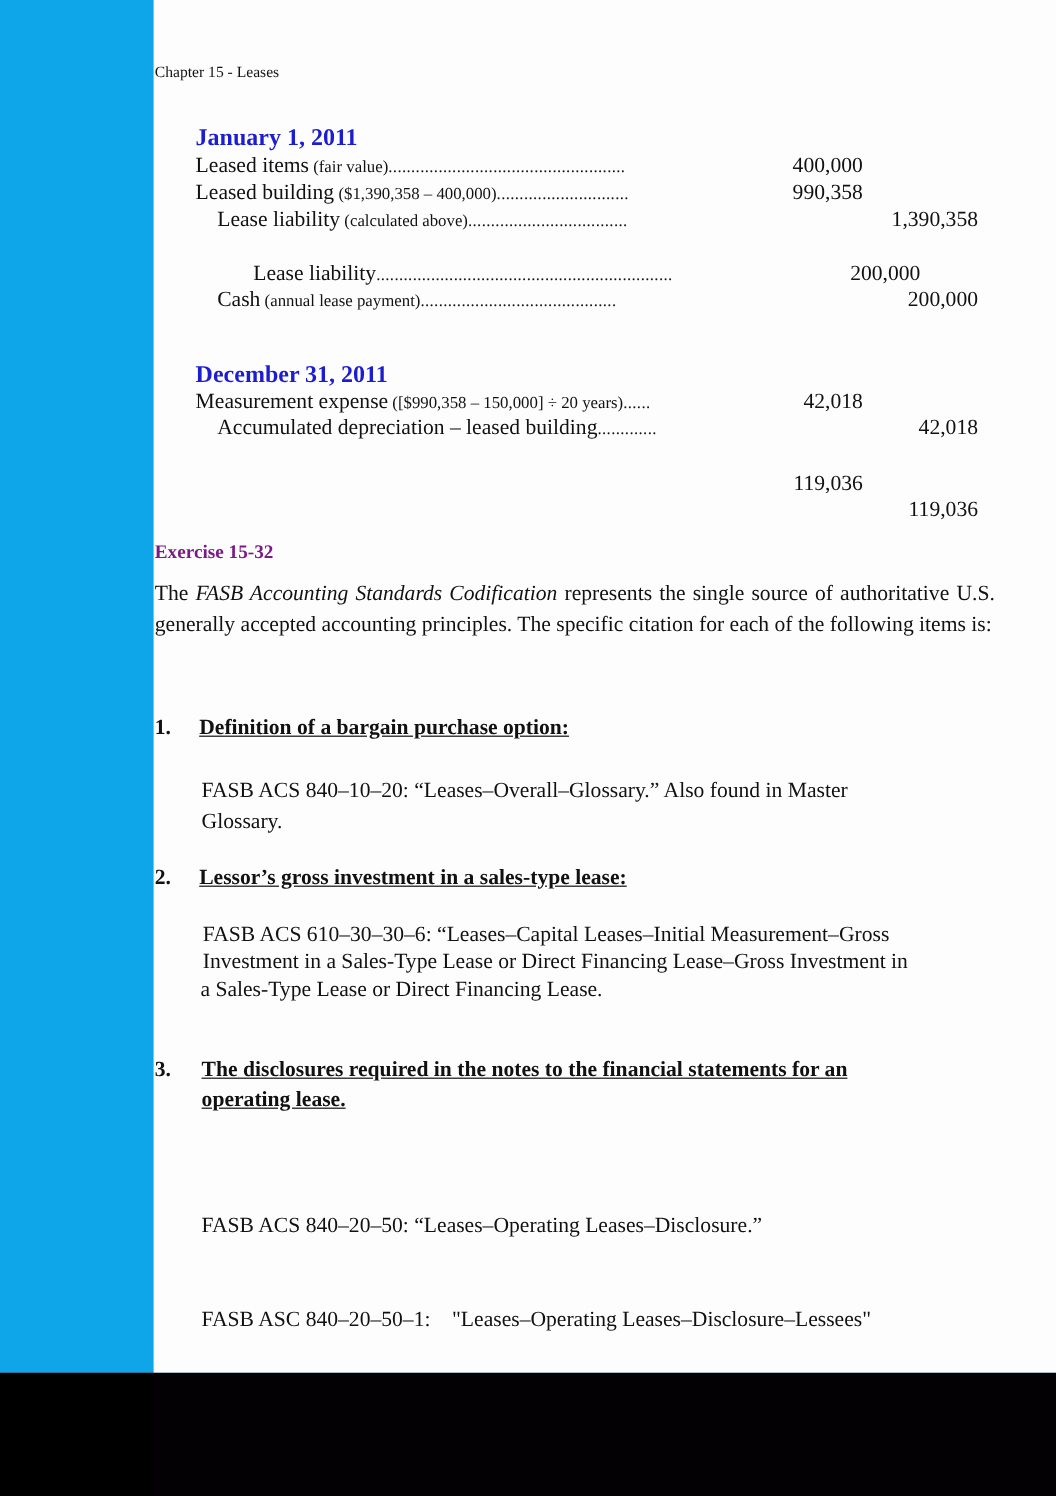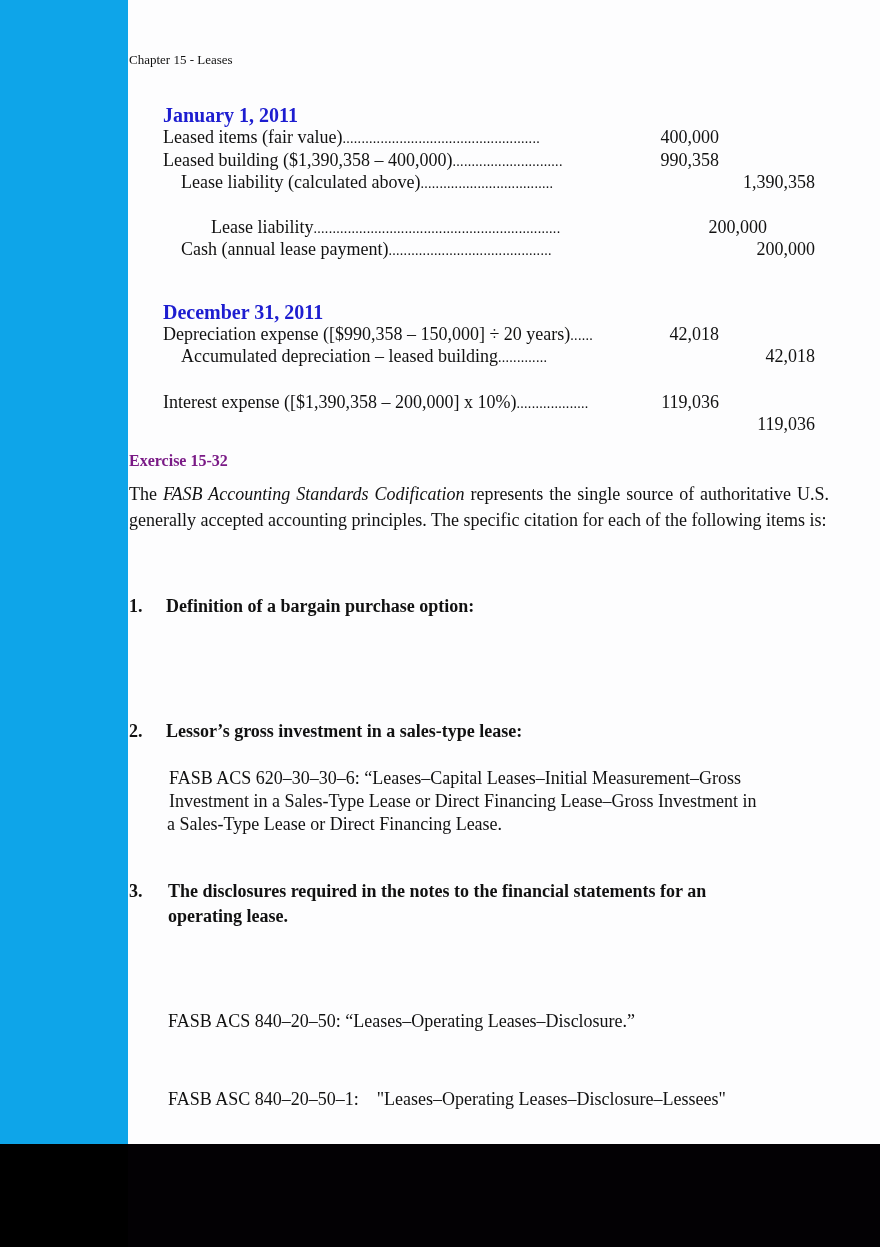--- a/index.html
+++ b/index.html
@@ -10,32 +10,32 @@
   .footer-band { position: absolute; left: 0; top: 1144px; width: 880px; height: 103px; background: #030104; }
   .footer-band .left { position: absolute; left: 0; top: 0; width: 128px; height: 103px; background: #000; }
 
   .running-head { position: absolute; left: 129px; top: 52px; font-size: 13px; color: #111; }
 
   .date-heading { position: absolute; left: 163px; font-size: 20px; font-weight: bold; color: #1d1dd0; }
 
   .jrow { position: absolute; left: 163px; width: 660px; height: 22px; font-size: 18px; line-height: 22px; white-space: nowrap; }
   .jrow .acct { position: absolute; left: 0; top: 0; width: 446px; overflow: hidden; white-space: nowrap; }
   .jrow.credit .acct { padding-left: 18px; }
-  .jrow .acct .small { font-size: 18px; margin-top: 20px; }
+  .jrow .acct .small { font-size: 14px; margin-top: 20px; }
   .jrow .acct .dots { font-size: 14px; letter-spacing: 0.3px; }
   .jrow .dr { position: absolute; right: 104px; top: 0; text-align: right; }
   .jrow .cr { position: absolute; right: 8px; top: 0; text-align: right; }
 
   .exercise-title { position: absolute; left: 129px; top: 452px; font-size: 16px; font-weight: bold; color: #7a1a86; }
   .intro { position: absolute; left: 129px; top: 481px; width: 700px; font-size: 18px; line-height: 26px; text-align: justify; }
   .intro i { }
 
   .item-q { position: absolute; left: 129px; font-size: 18px; font-weight: bold; line-height: 25px; }
   .item-q .num { position: absolute; left: 0; top: 0; }
-  .item-q .txt { position: absolute; left: 37px; top: 0; white-space: nowrap; }
+  .item-q .txt { position: absolute; left: 37px; top: 0; white-space: nowrap; text-decoration: underline; }
   .ans { position: absolute; font-size: 18px; line-height: 23px; white-space: nowrap; }
 </style>
 </head>
 <body>
 
 <div class="page">
   <div class="tint"></div>
 
   <div class="running-head">Chapter 15 - Leases</div>
 
@@ -59,52 +59,53 @@
     <span class="dr">200,000</span>
   </div>
   <div class="jrow credit" style="top:238px;">
     <span class="acct"><span>Cash</span><span class="small"> (annual lease payment)</span><span class="dots">...........................................</span></span>
     <span class="cr">200,000</span>
   </div>
 
   <div class="date-heading" style="top:301px;font-family:Liberation Serif, serif;">December 31, 2011</div>
 
   <div class="jrow" style="top:323px;">
-    <span class="acct"><span>Depreciation expense</span><span class="small"> ([$990,358 – 150,000] ÷ 20 years)</span><span class="dots">......</span></span>
+    <span class="acct"><span>Measurement expense</span><span class="small"> ([$990,358 – 150,000] ÷ 20 years)</span><span class="dots">......</span></span>
     <span class="dr">42,018</span>
   </div>
   <div class="jrow credit" style="top:345px;">
     <span class="acct"><span>Accumulated depreciation – leased building</span><span class="small"></span><span class="dots">.............</span></span>
     <span class="cr">42,018</span>
   </div>
 
   <div class="jrow" style="top:391px;">
-    <span class="acct"><span>Interest expense</span><span class="small"> ([$1,390,358 – 200,000] x 10%)</span><span class="dots">...................</span></span>
     <span class="dr">119,036</span>
   </div>
   <div class="jrow credit" style="top:413px;">
     <span class="cr">119,036</span>
   </div>
 
   <div class="exercise-title">Exercise 15-32</div>
   <div class="intro"><span>The </span><i>FASB Accounting Standards Codification</i><span> represents the single source of authoritative U.S. generally accepted accounting principles. The specific citation for each of the following items is:</span></div>
 
   <div class="item-q" style="top:594px;">
     <span class="num">1.</span>
     <span class="txt">Definition of a bargain purchase option:</span>
   </div>
   <div class="ans" style="left:168px; top:645px; line-height:26px;">
+    <div>FASB ACS 840–10–20: “Leases–Overall–Glossary.”  Also found in Master</div>
+    <div>Glossary.</div>
   </div>
 
   <div class="item-q" style="top:719px;">
     <span class="num">2.</span>
     <span class="txt">Lessor’s gross investment in a sales-type lease:</span>
   </div>
   <div class="ans" style="left:167px; top:767px;">
-    <div style="padding-left:2px;">FASB ACS 620–30–30–6: “Leases–Capital Leases–Initial Measurement–Gross</div>
+    <div style="padding-left:2px;">FASB ACS 610–30–30–6: “Leases–Capital Leases–Initial Measurement–Gross</div>
     <div style="padding-left:2px;">Investment in a Sales-Type Lease or Direct Financing Lease–Gross Investment in</div>
     <div>a Sales-Type Lease or Direct Financing Lease.</div>
   </div>
 
   <div class="item-q" style="top:879px;">
     <span class="num">3.</span>
     <span class="txt" style="left:39px;">The disclosures required in the notes to the financial statements for an</span>
     <span class="txt" style="left:39px; top:25px;">operating lease.</span>
   </div>
   <div class="ans" style="left:168px; top:956px; line-height:26px; white-space:pre;">

